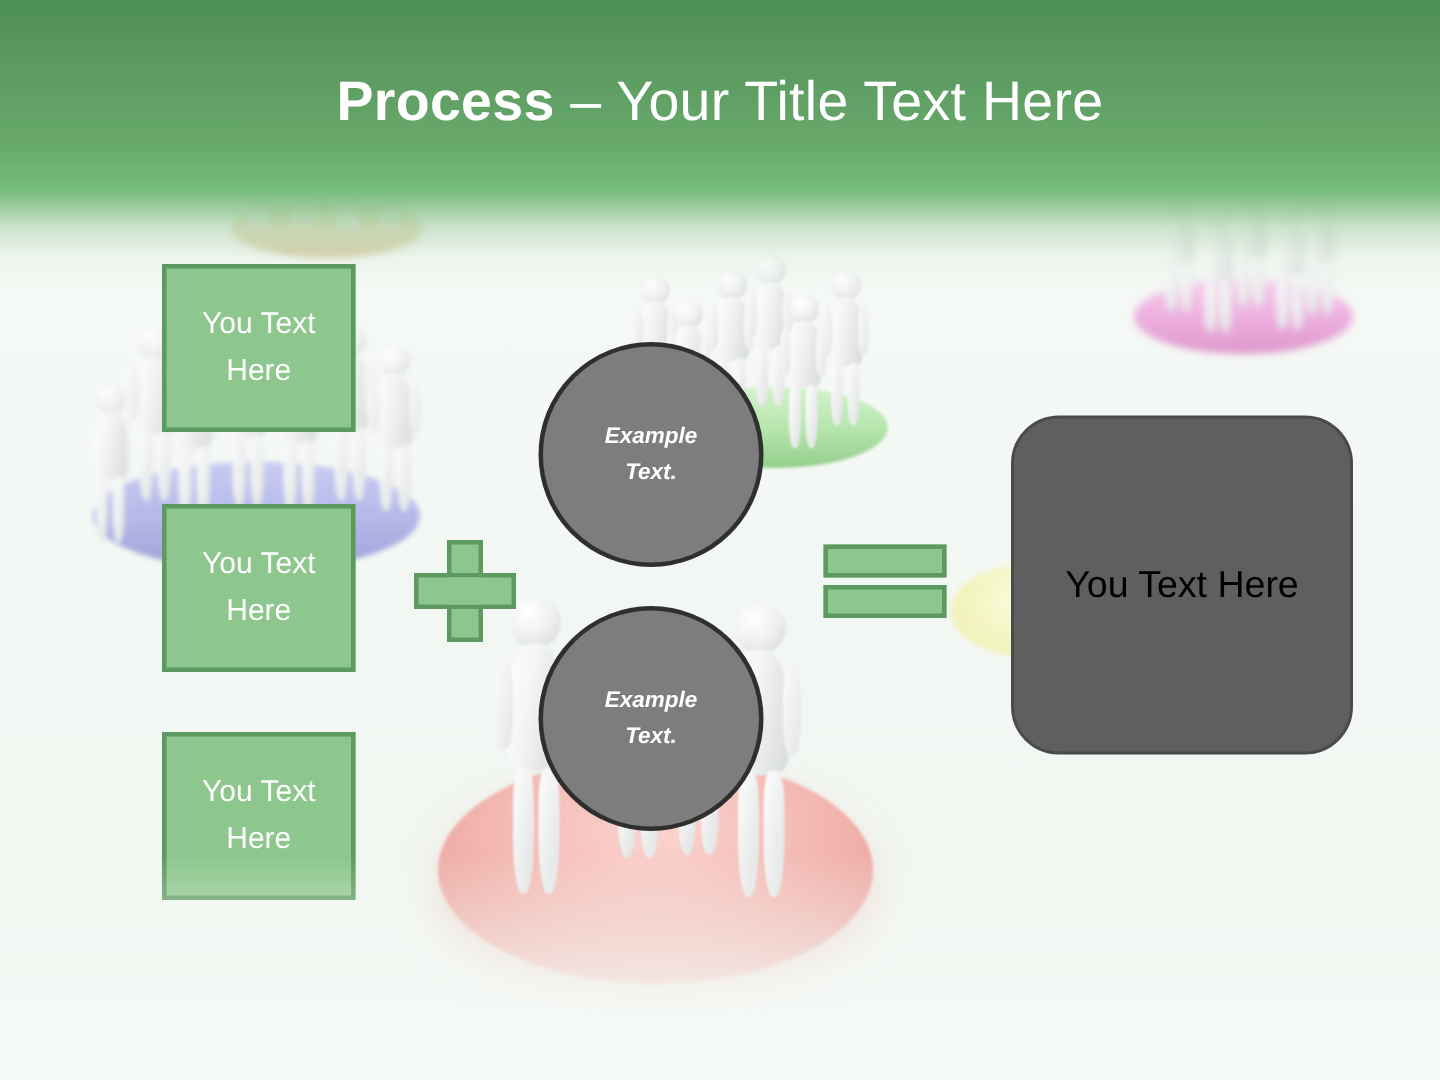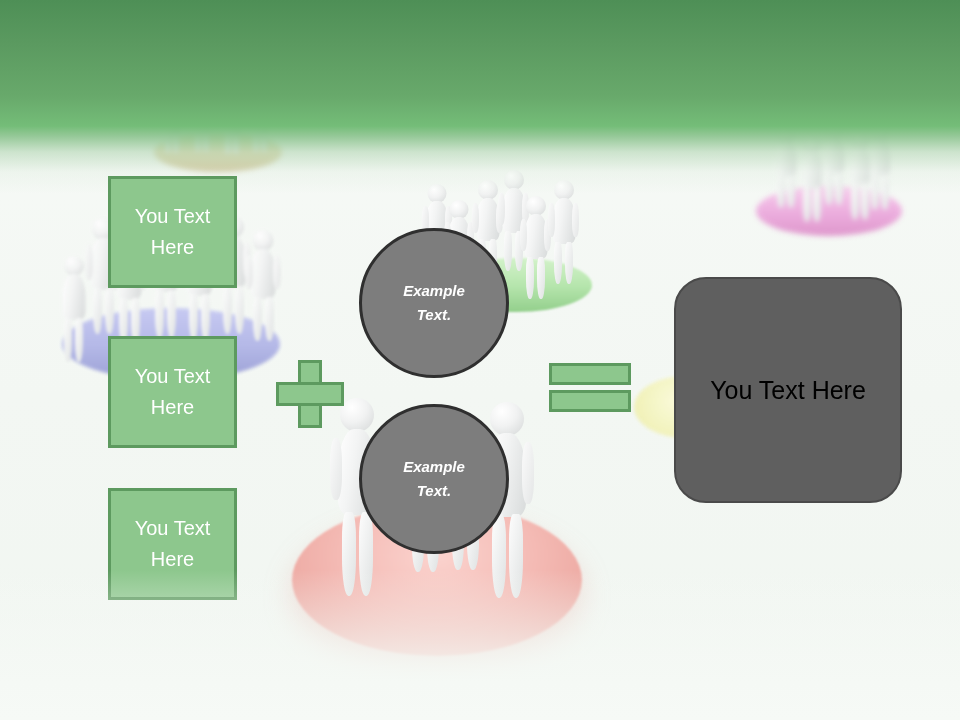--- a/index.html
+++ b/index.html
@@ -430,20 +430,23 @@
     <div class="figure" style="left:156px; top:20px; width:44px; height:156px;">
       <div class="fig-head" style="width:30px;height:30px;"></div>
       <div class="fig-body" style="top:27px;width:34px;height:68px;"></div>
       <div class="fig-legL" style="left:8px;top:92px;width:12px;height:60px;"></div>
       <div class="fig-legR" style="left:23px;top:92px;width:12px;height:60px;"></div>
     </div>
   </div>
 
   <div class="header-band"></div>
 
+  <div class="slide-title">
+    <span class="strong">Process</span><span> – Your Title Text Here</span>
+  </div>
 
   <div class="green-box" style="left:108px; top:176px; width:129px; height:112px;">
     <span class="gb-text">You Text Here</span>
   </div>
 
   <div class="green-box" style="left:108px; top:336px; width:129px; height:112px;">
     <span class="gb-text">You Text Here</span>
   </div>
 
   <div class="green-box" style="left:108px; top:488px; width:129px; height:112px;">

